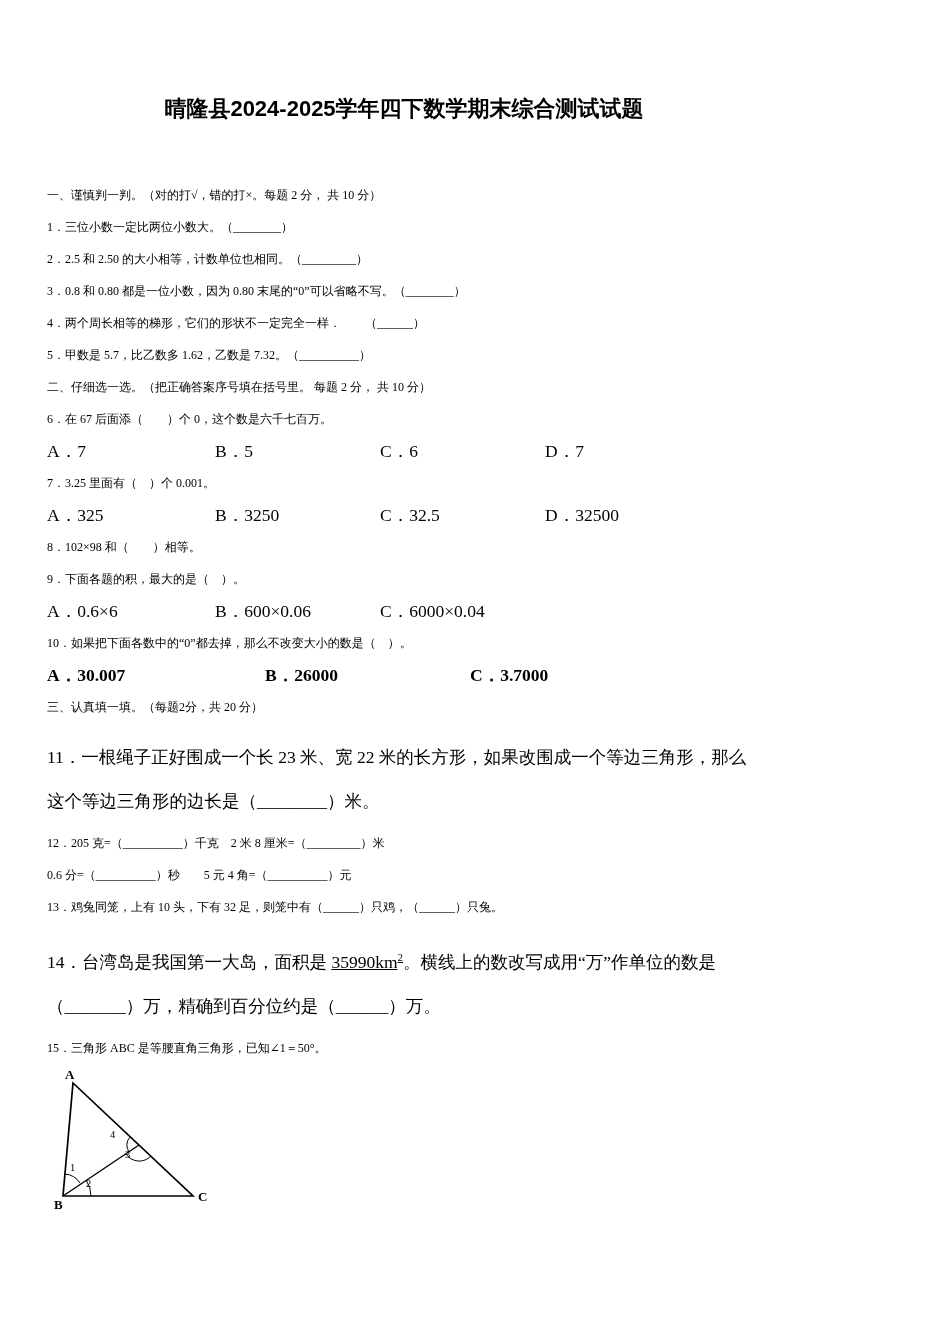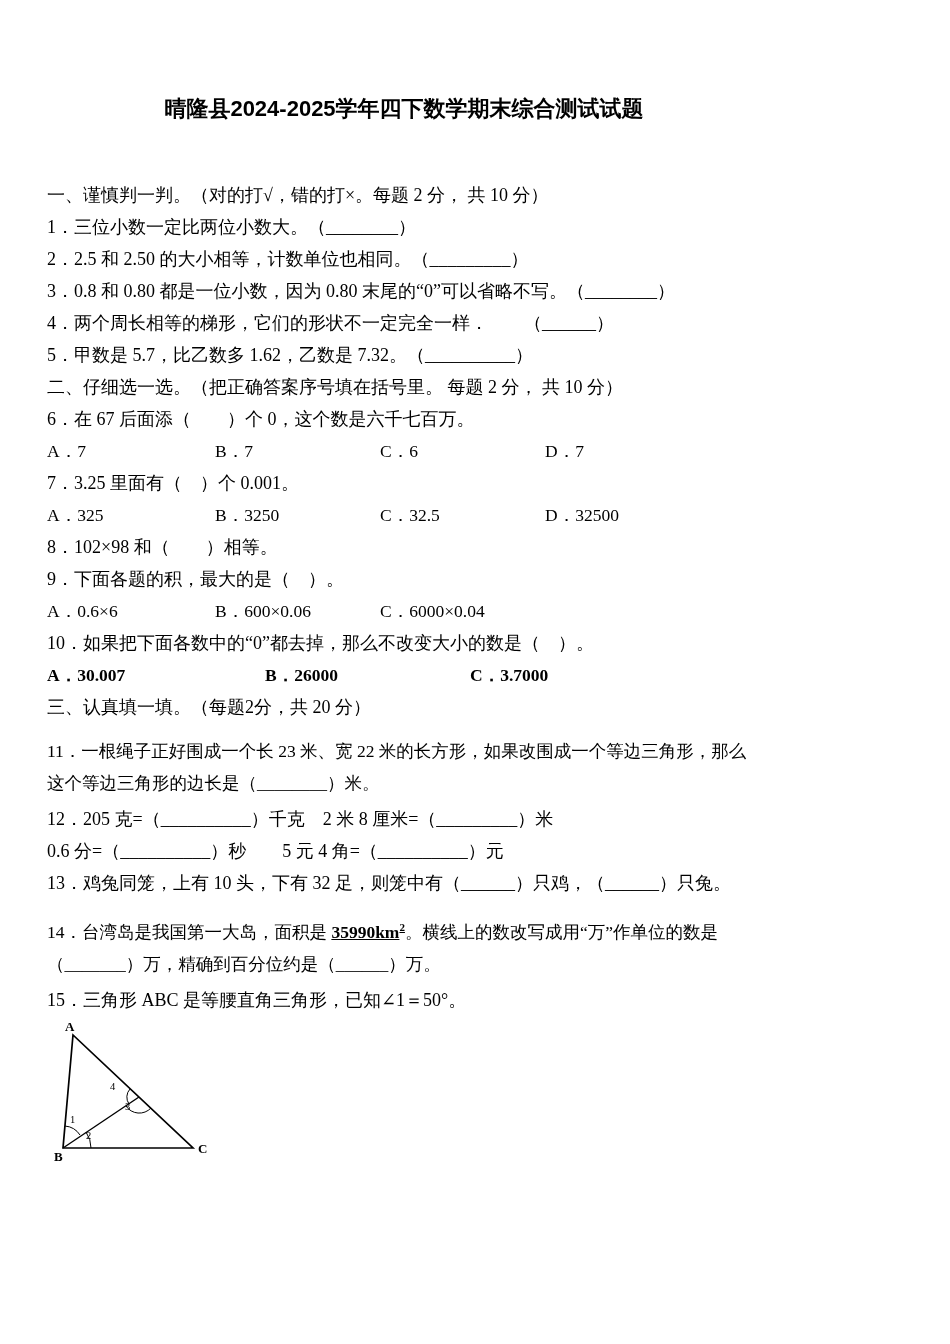--- a/index.html
+++ b/index.html
@@ -18,46 +18,46 @@
   h1.title{
     margin:0 0 62px 0;
     font-size:22px;
     font-weight:bold;
     text-align:center;
     line-height:1.2;
     font-family:"Liberation Sans","DejaVu Sans",sans-serif;
   }
   p.line{
     margin:0 0 9px 0;
-    font-size:18px;
+    font-size:12px;
     line-height:23px;
     white-space:pre-wrap;
   }
   p.wrap2{
     margin:16px 0 9px 0;
     font-size:17.5px;
-    line-height:32px;
+    line-height:44px;
   }
   .opts{
     display:grid;
     grid-template-columns:168px 165px 165px 1fr;
     margin:0 0 9px 0;
     font-size:17.5px;
     line-height:23px;
   }
   .opts3{
     display:grid;
     grid-template-columns:218px 205px 1fr;
     margin:0 0 9px 0;
     font-size:17.5px;
     line-height:23px;
     font-weight:bold;
   }
   .ub{
-    font-weight:bold;
+    font-weight:normal;
     text-decoration:underline;
   }
   sup.ub{
     font-size:11px;
   }
   .figure-wrap{
     margin:6px 0 0 6px;
     width:180px;
   }
   svg text{
@@ -78,21 +78,21 @@
   <p class="line">2．2.5 和 2.50 的大小相等，计数单位也相同。（_________）</p>
   <p class="line">3．0.8 和 0.80 都是一位小数，因为 0.80 末尾的“0”可以省略不写。（________）</p>
   <p class="line">4．两个周长相等的梯形，它们的形状不一定完全一样．　　（______）</p>
   <p class="line">5．甲数是 5.7，比乙数多 1.62，乙数是 7.32。（__________）</p>
 
   <p class="line">二、仔细选一选。（把正确答案序号填在括号里。 每题 2 分， 共 10 分）</p>
 
   <p class="line">6．在 67 后面添（　　）个 0，这个数是六千七百万。</p>
   <div class="opts">
     <span>A．7</span>
-    <span>B．7</span>
+    <span>B．5</span>
     <span>C．6</span>
     <span>D．7</span>
   </div>
 
   <p class="line">7．3.25 里面有（　）个 0.001。</p>
   <div class="opts">
     <span>A．325</span>
     <span>B．3250</span>
     <span>C．32.5</span>
     <span>D．32500</span>

